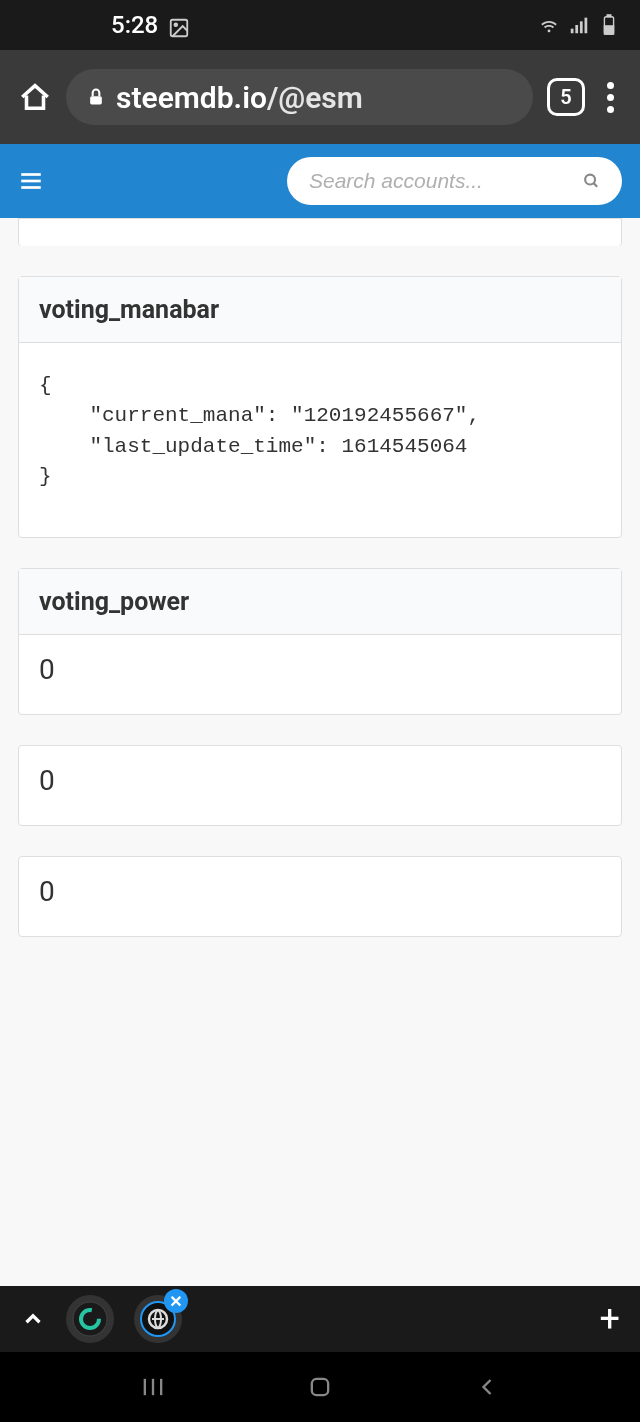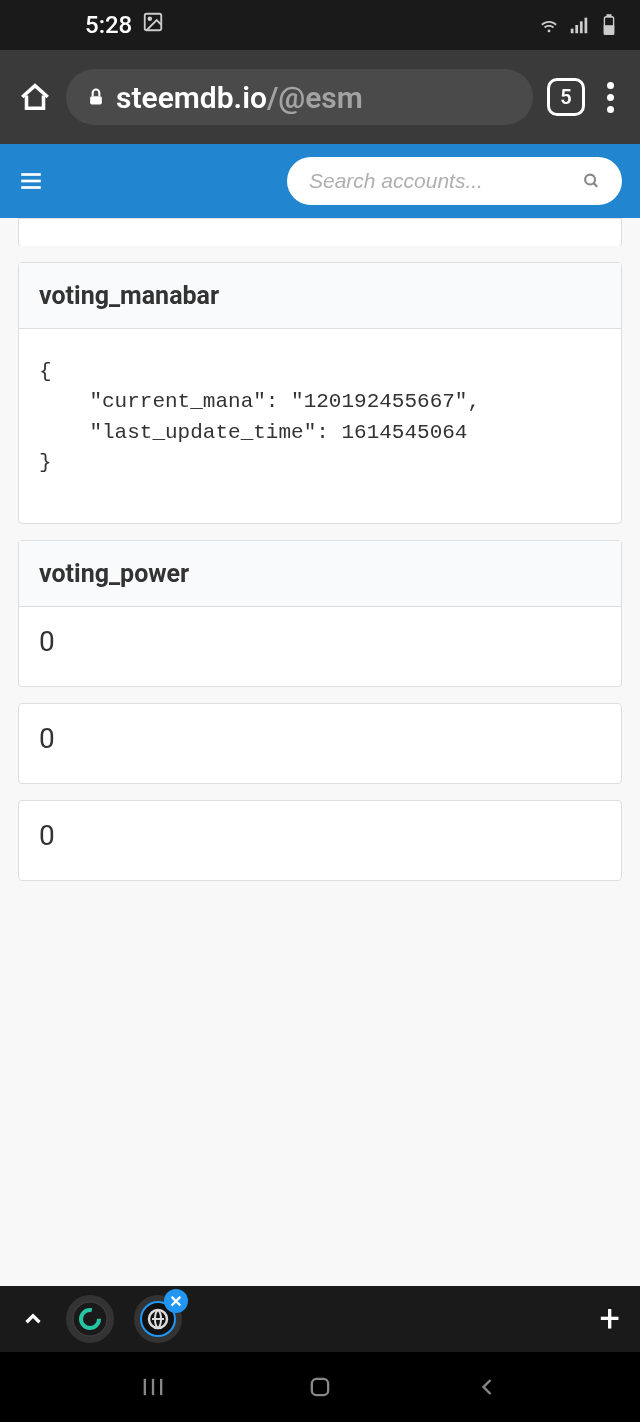--- a/index.html
+++ b/index.html
@@ -15,21 +15,21 @@
     
     .status-bar {
       height: 50px;
       background: #1a1a1a;
       display: flex;
       align-items: center;
       justify-content: space-between;
       padding: 0 20px;
       color: #fff;
     }
-    .status-left { display: flex; align-items: flex-start; gap: 10px; font-size: 24px; font-weight: 500; margin-left: 65px;}
+    .status-left { display: flex; align-items: flex-end; gap: 10px; font-size: 24px; font-weight: 500; margin-left: 91px;}
     .status-right { display: flex; align-items: center; gap: 8px; }
     .status-right svg { width: 22px; height: 22px; }
 
     
     .browser-chrome {
       height: 94px;
       background: #3a3a3a;
       display: flex;
       align-items: center;
       padding: 0 18px;
@@ -43,21 +43,21 @@
       border-radius: 28px;
       display: flex;
       align-items: center;
       padding: 0 20px;
       color: #fff;
       overflow: hidden;
       gap: 10px;
     }
     .url-text { font-size: 30px; font-weight: 600; white-space: nowrap; overflow: hidden; }
     .url-domain { color: #fff; }
-    .url-path { color: #a3a3a3; }
+    .url-path { color: #e5e5e5; }
     .tab-count {
       width: 38px; height: 38px;
       border: 3px solid #fff;
       border-radius: 10px;
       display: flex;
       align-items: center;
       justify-content: center;
       color: #fff;
       font-size: 20px;
       font-weight: 600;
@@ -100,21 +100,21 @@
 
     
     .content {
       padding: 0 18px;
       background: #f8f8f8;
     }
     .card {
       background: #fff;
       border: 1px solid #dededf;
       border-radius: 4px;
-      margin-top: 16px;
+      margin-top: 30px;
     }
     .card-top-spacer {
       background: #fff;
       border: 1px solid #dededf;
       border-bottom: none;
       height: 28px;
       border-radius: 0 0 4px 4px;
     }
     .card-header {
       padding: 18px 20px;

